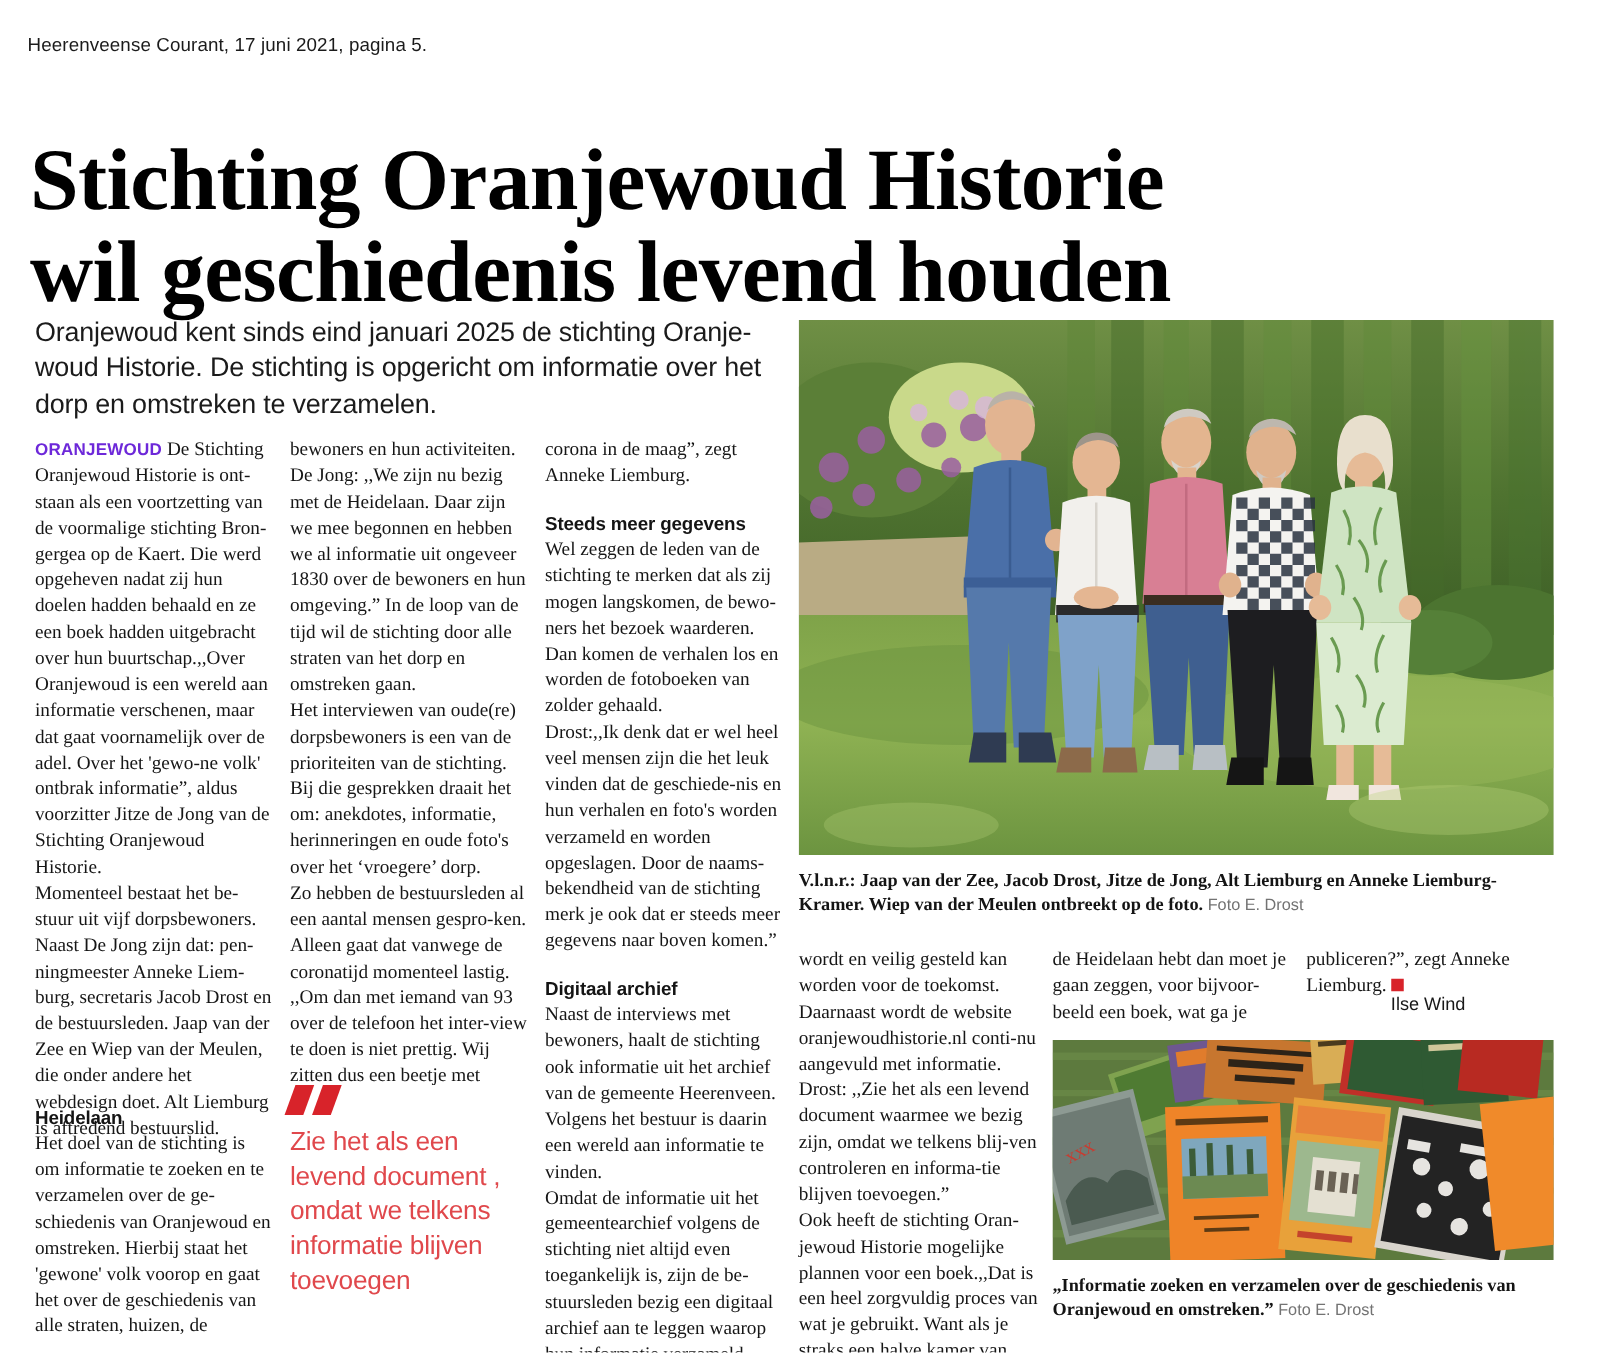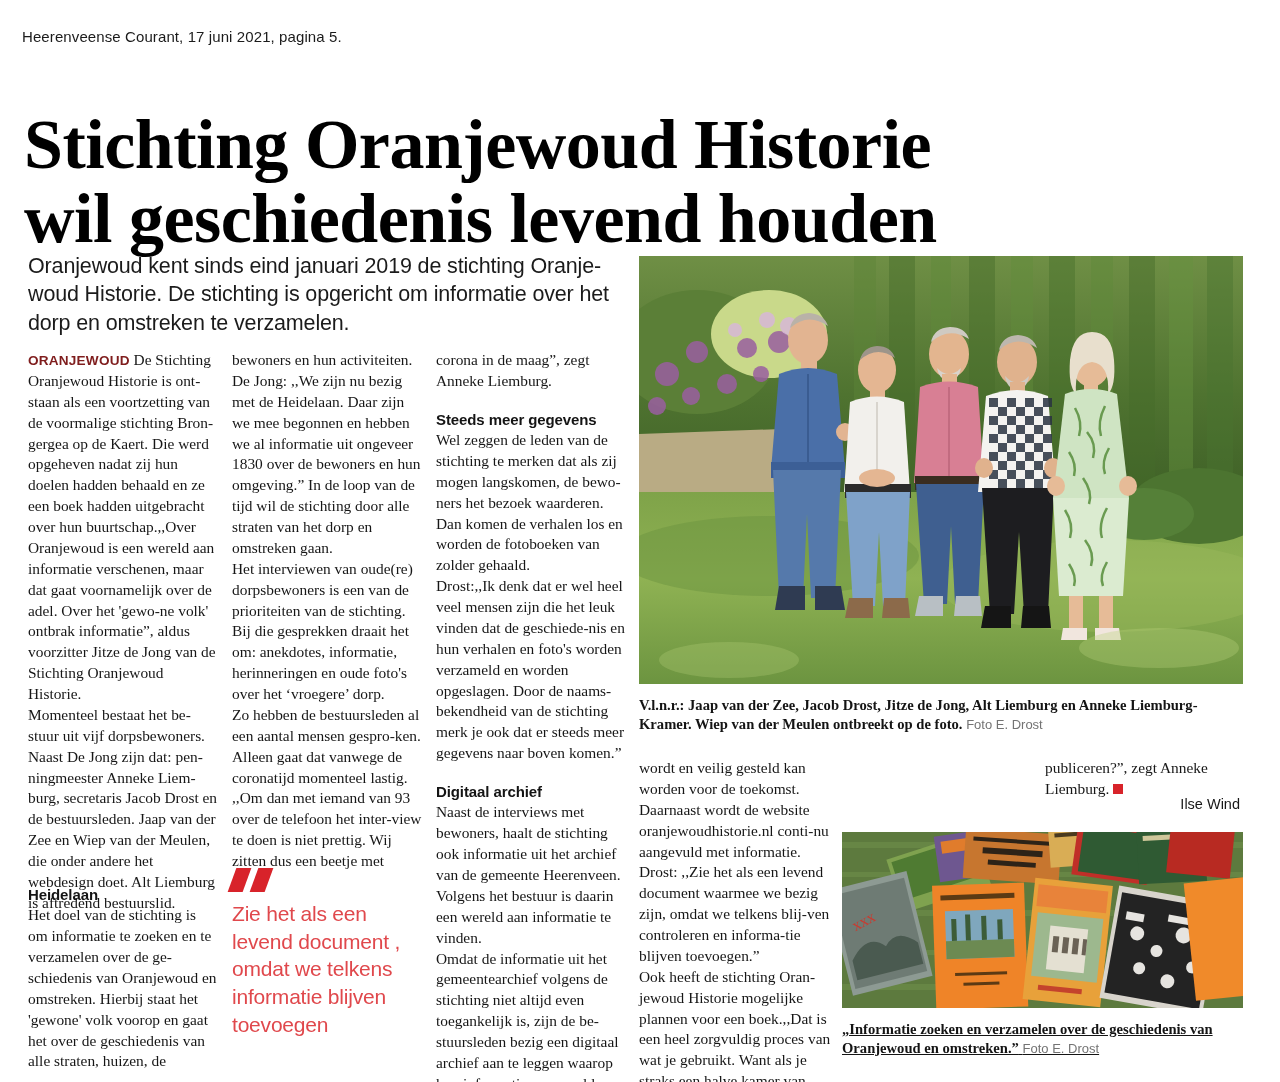--- a/index.html
+++ b/index.html
@@ -72,21 +72,21 @@
     line-height: 1.355;
     color: #161616;
     text-align: left;
     hyphens: none;
   }
   .col p { margin: 0; }
   .kicker {
     font-family: "Liberation Sans", sans-serif;
     font-weight: bold;
     font-size: 13.6px;
-    color: #7f1d1d;
+    color: #6d28d9;
     letter-spacing: 0.2px;
   }
   .subhead {
     font-family: "Liberation Sans", sans-serif;
     font-weight: bold;
     font-size: 15px;
     color: #141414;
     margin-top: 18px;
     display: block;
     letter-spacing: -0.1px;
@@ -155,34 +155,34 @@
   }
   .caption {
     position: absolute;
     font-family: "Liberation Serif", serif;
     font-size: 14.6px;
     line-height: 1.28;
     font-weight: bold;
     color: #141414;
   }
   #caption-main { left: 639px; top: 676px; width: 606px; }
-  #caption-books { left: 842px; top: 1000px; width: 404px; text-decoration: underline; }
+  #caption-books { left: 842px; top: 1000px; width: 404px; }
   .credit {
     font-family: "Liberation Sans", sans-serif;
     font-weight: normal;
     font-size: 13px;
     color: #737373;
   }
 
   .byline {
     position: absolute;
     left: 1045px;
     top: 776px;
     width: 195px;
-    text-align: right;
+    text-align: center;
     font-family: "Liberation Sans", sans-serif;
     font-size: 14.5px;
     color: #181818;
   }
   .endmark {
     display: inline-block;
     width: 10px;
     height: 10px;
     background: #d8232a;
     margin-left: 4px;
@@ -197,21 +197,21 @@
 
 <div class="page">
 
   <div class="source-line">Heerenveense Courant, 17 juni 2021, pagina 5.</div>
 
   <h1 class="headline">
     <span class="hl-line">Stichting Oranjewoud Historie</span>
     <span class="hl-line">wil geschiedenis levend houden</span>
   </h1>
 
-  <div class="lead">Oranjewoud kent sinds eind januari 2019 de stichting Oranje-woud Historie. De stichting is opgericht om informatie over het dorp en omstreken te verzamelen.</div>
+  <div class="lead">Oranjewoud kent sinds eind januari 2025 de stichting Oranje-woud Historie. De stichting is opgericht om informatie over het dorp en omstreken te verzamelen.</div>
 
   <div class="col" id="col1">
     <p><span class="kicker">ORANJEWOUD</span><span> De Stichting Oranjewoud Historie is ont-staan als een voortzetting van de voormalige stichting Bron-gergea op de Kaert. Die werd opgeheven nadat zij hun doelen hadden behaald en ze een boek hadden uitgebracht over hun buurtschap.,,Over Oranjewoud is een wereld aan informatie verschenen, maar dat gaat voornamelijk over de adel. Over het 'gewo-ne volk' ontbrak informatie”, aldus voorzitter Jitze de Jong van de Stichting Oranjewoud Historie.</span></p>
     <p>Momenteel bestaat het be-stuur uit vijf dorpsbewoners. Naast De Jong zijn dat: pen-ningmeester Anneke Liem-burg, secretaris Jacob Drost en de bestuursleden. Jaap van der Zee en Wiep van der Meulen, die onder andere het webdesign doet. Alt Liemburg is aftredend bestuurslid.</p>
   </div>
 
   <div class="col" id="col1b">
     <span class="subhead" style="margin-top:0">Heidelaan</span>
     <p>Het doel van de stichting is om informatie te zoeken en te verzamelen over de ge-schiedenis van Oranjewoud en omstreken. Hierbij staat het 'gewone' volk voorop en gaat het over de geschiedenis van alle straten, huizen, de</p>
   </div>
@@ -424,20 +424,23 @@
   <div class="caption" id="caption-main">
     <span>V.l.n.r.: Jaap van der Zee, Jacob Drost, Jitze de Jong, Alt Liemburg en Anneke Liemburg-Kramer. Wiep van der Meulen ontbreekt op de foto.</span>
     <span class="credit">Foto E. Drost</span>
   </div>
 
   <div class="col" id="col4">
     <p>wordt en veilig gesteld kan worden voor de toekomst. Daarnaast wordt de website oranjewoudhistorie.nl conti-nu aangevuld met informatie. Drost: ,,Zie het als een levend document waarmee we bezig zijn, omdat we telkens blij-ven controleren en informa-tie blijven toevoegen.”</p>
     <p>Ook heeft de stichting Oran-jewoud Historie mogelijke plannen voor een boek.,,Dat is een heel zorgvuldig proces van wat je gebruikt. Want als je straks een halve kamer van</p>
   </div>
 
+  <div class="col" id="col5">
+    <p>de Heidelaan hebt dan moet je gaan zeggen, voor bijvoor-beeld een boek, wat ga je</p>
+  </div>
 
   <div class="col" id="col6">
     <p><span>publiceren?”, zegt Anneke Liemburg.</span><span class="endmark"></span></p>
   </div>
 
   <div class="byline">Ilse Wind</div>
 
   <div class="photo" id="photo-books">
     <svg viewBox="0 0 401 176" preserveAspectRatio="none">
       <rect x="0" y="0" width="401" height="176" fill="#5d7a3e"></rect>

